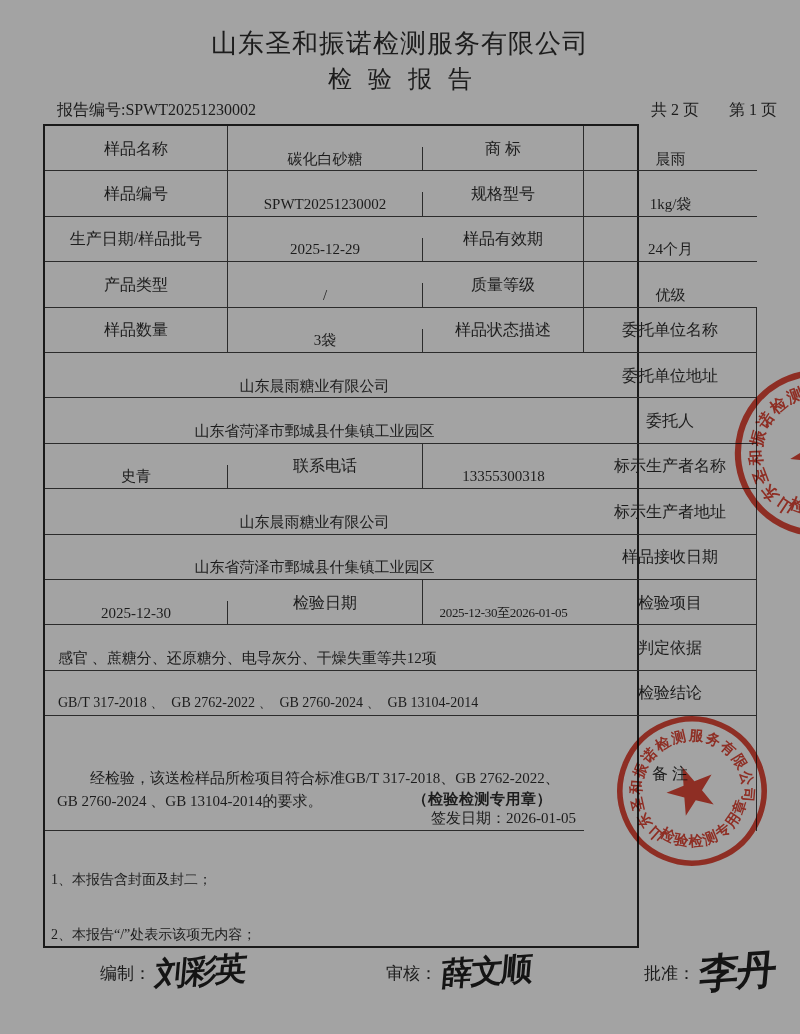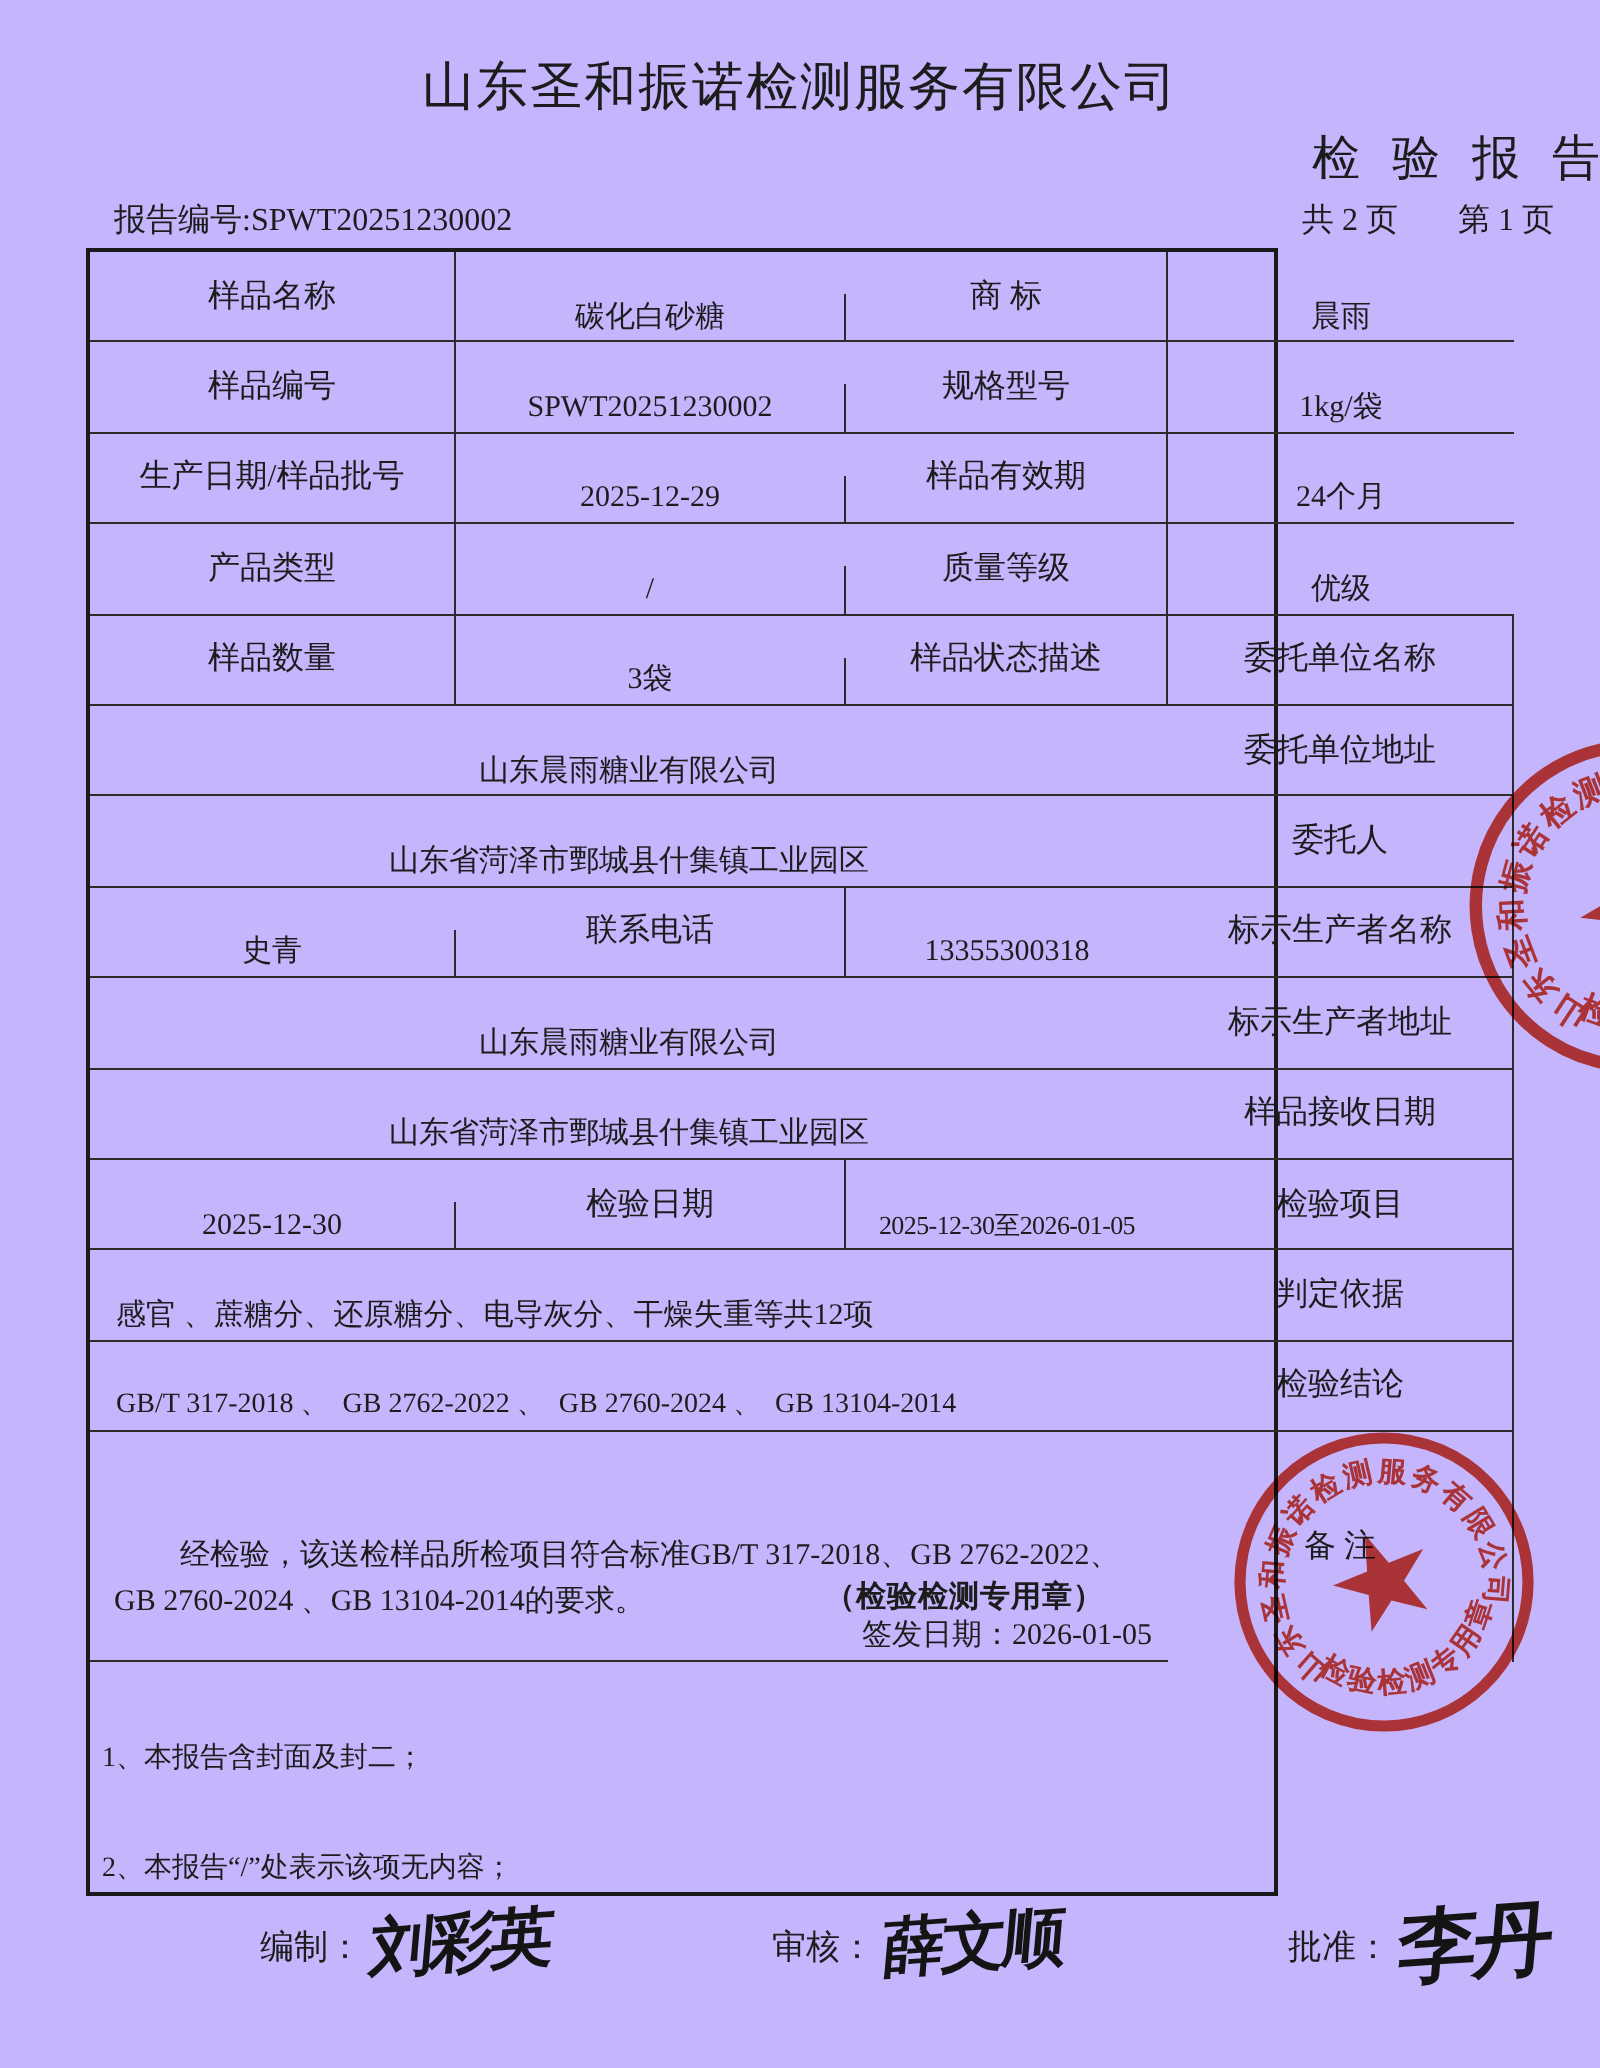--- a/index.html
+++ b/index.html
@@ -7,30 +7,30 @@
     --line:#2b2b2b;
     --red:#dc3827;
   }
   *{box-sizing:border-box;margin:0;padding:0;}
   html,body{background:#fff;}
   body{
     width:800px;height:1034px;position:relative;overflow:hidden;
     font-family:"Liberation Serif","DejaVu Serif",serif;
     color:var(--ink);
   }
-  .page{position:absolute;inset:0;background:#c4b5fd;overflow:hidden;}
+  .page{position:absolute;inset:0;background:#a3a3a3;overflow:hidden;}
 
   
   .company-title{
     position:absolute;top:26px;left:0;width:100%;
     text-align:center;font-size:26px;letter-spacing:1px;font-weight:500;
   }
   .doc-title{
     position:absolute;top:63px;left:0;width:100%;
-    text-align:right;font-size:24px;word-spacing:10px;font-weight:500;
+    text-align:center;font-size:24px;word-spacing:10px;font-weight:500;
   }
   .report-meta{
     position:absolute;top:101px;left:57px;right:23px;height:20px;
     font-size:16px;display:flex;justify-content:space-between;align-items:flex-end;gap:16px;
   }
   .report-no{white-space:pre;}
   .page-info{display:flex;gap:30px;white-space:pre;}
 
   
   .report-table{
@@ -76,21 +76,21 @@
   .notes-cell{
     display:block;text-align:left;padding:3px 6px 0 6px;
   }
   .note-line{font-size:14px;line-height:16.2px;}
 
   
   .footer{
     position:absolute;left:0;top:946px;width:800px;height:70px;
   }
   .sig-group{position:absolute;display:flex;align-items:flex-start;}
-  .sig-group.prepared{left:100px;top:10px;margin-left:30px;}
+  .sig-group.prepared{left:100px;top:10px;}
   .sig-group.reviewed{left:386px;top:10px;}
   .sig-group.approved{left:644px;top:10px;}
   .sig-label{font-size:17px;padding-top:6px;white-space:pre;}
   .sig-name{
     font-size:32px;font-weight:bold;margin-left:4px;margin-top:-6px;
     transform:rotate(-4deg) skewX(-9deg);
     letter-spacing:-2px;white-space:pre;color:#141414;
   }
   .sig-name.big{font-size:40px;margin-top:-12px;}
 

